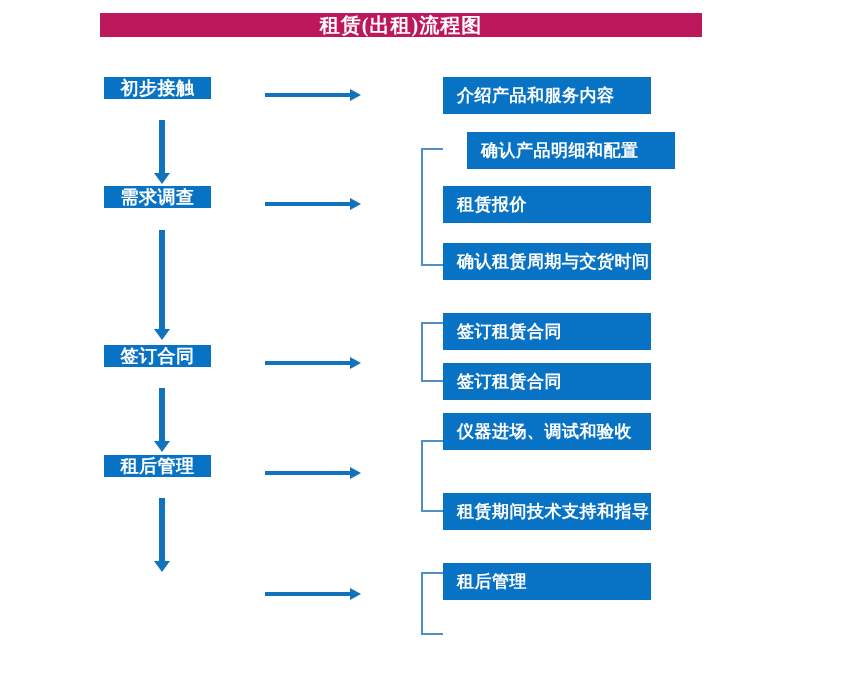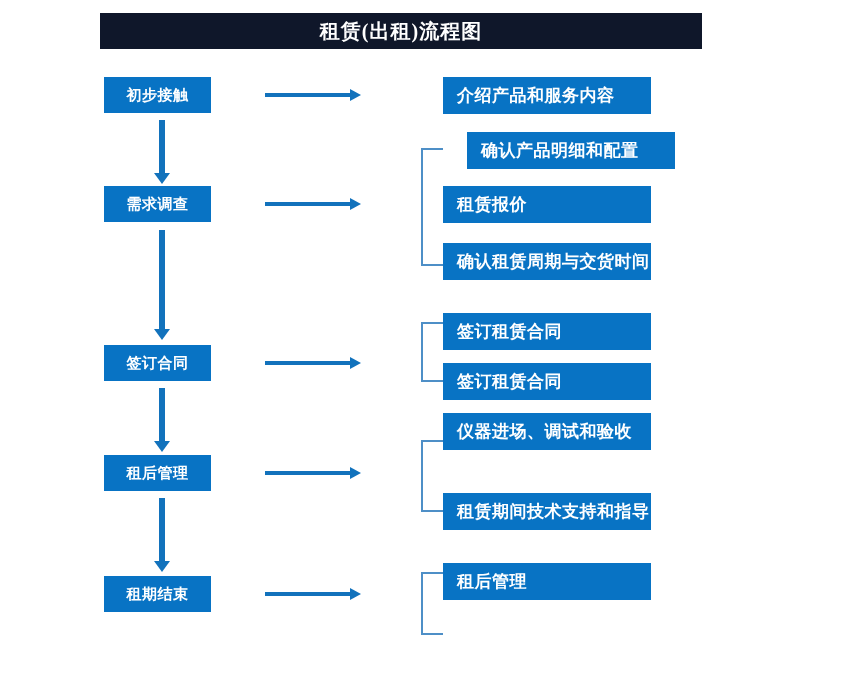--- a/index.html
+++ b/index.html
@@ -18,43 +18,43 @@
     background: #ffffff;
     overflow: hidden;
   }
 
   
   .title-bar {
     position: absolute;
     left: 100px;
     top: 13px;
     width: 602px;
-    height: 36px;
-    background: #0f172a;
+    height: 24px;
+    background: #be185d;
     color: #ffffff;
     display: flex;
     align-items: center;
     justify-content: center;
     font-size: 20px;
     font-weight: bold;
     letter-spacing: 1px;
   }
 
   
   .stage-box {
     position: absolute;
     left: 104px;
     width: 107px;
-    height: 36px;
+    height: 22px;
     background: #0873C4;
     color: #ffffff;
     display: flex;
     align-items: center;
     justify-content: center;
-    font-size: 15px;
+    font-size: 18px;
     font-weight: bold;
     letter-spacing: 0.5px;
   }
 
   
   .detail-box {
     position: absolute;
     left: 443px;
     width: 208px;
     height: 37px;
@@ -137,21 +137,20 @@
   <div class="title-bar">租赁(出租)流程图</div>
 
   <div class="stage-box" style="top:77px;">初步接触</div>
 
   <div class="stage-box" style="top:186px;text-align:center;">需求调查</div>
 
   <div class="stage-box" style="top:345px;">签订合同</div>
 
   <div class="stage-box" style="top:455px;">租后管理</div>
 
-  <div class="stage-box" style="top:576px;">租期结束</div>
 
   <div class="v-arrow" style="left:154px; top:120px; height:64px;">
     <div class="shaft" style="height:53px;"></div>
     <div class="head"></div>
   </div>
 
   <div class="v-arrow" style="left:154px; top:230px; height:110px;">
     <div class="shaft" style="height:99px;"></div>
     <div class="head"></div>
   </div>

